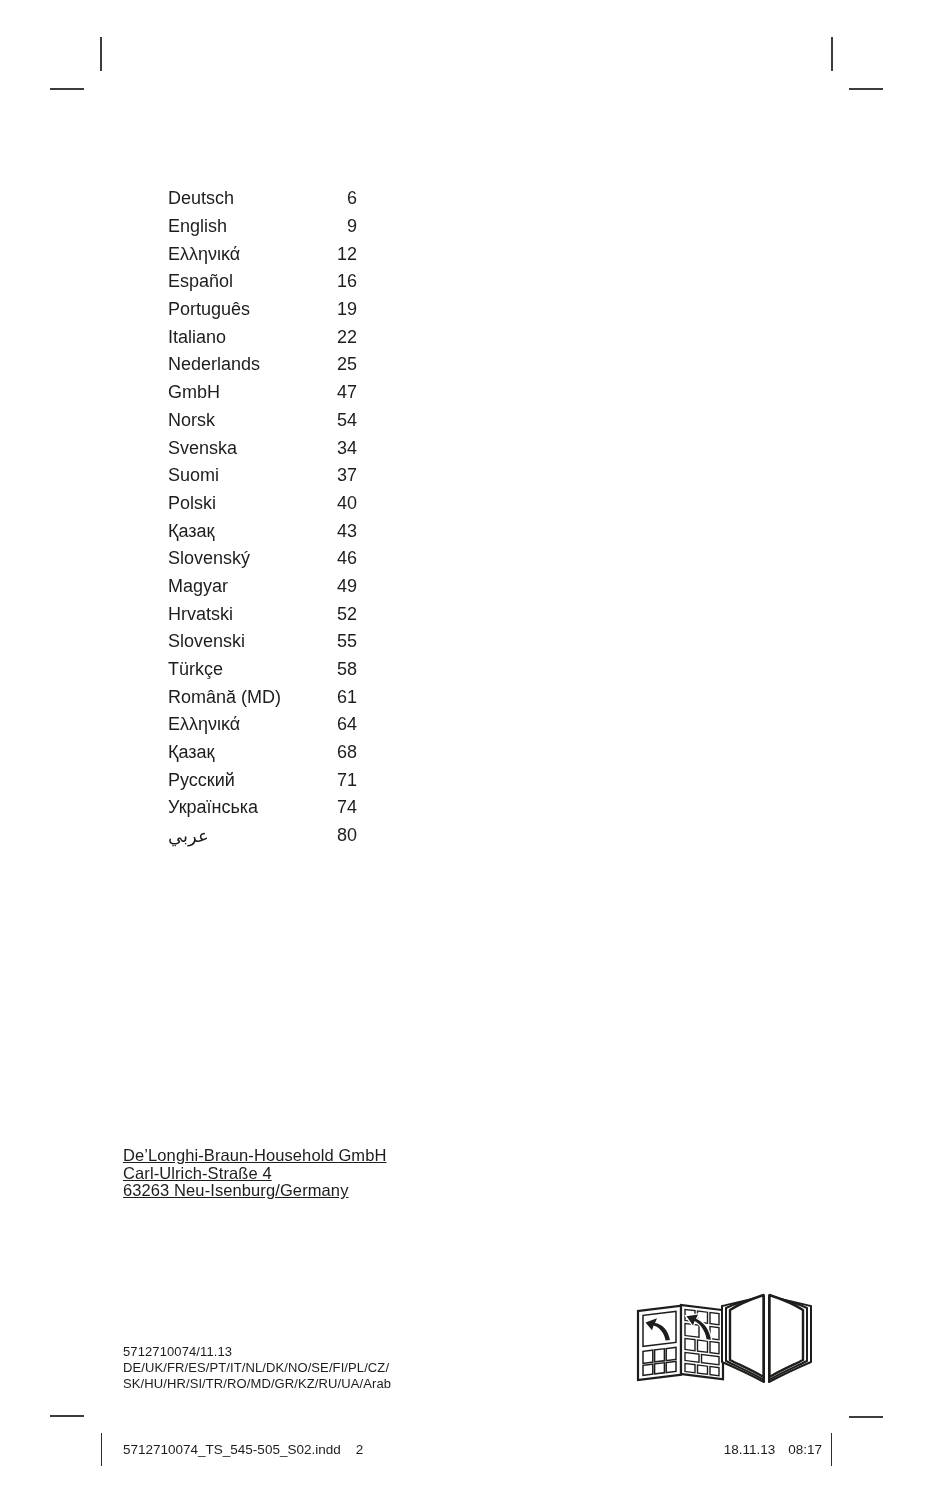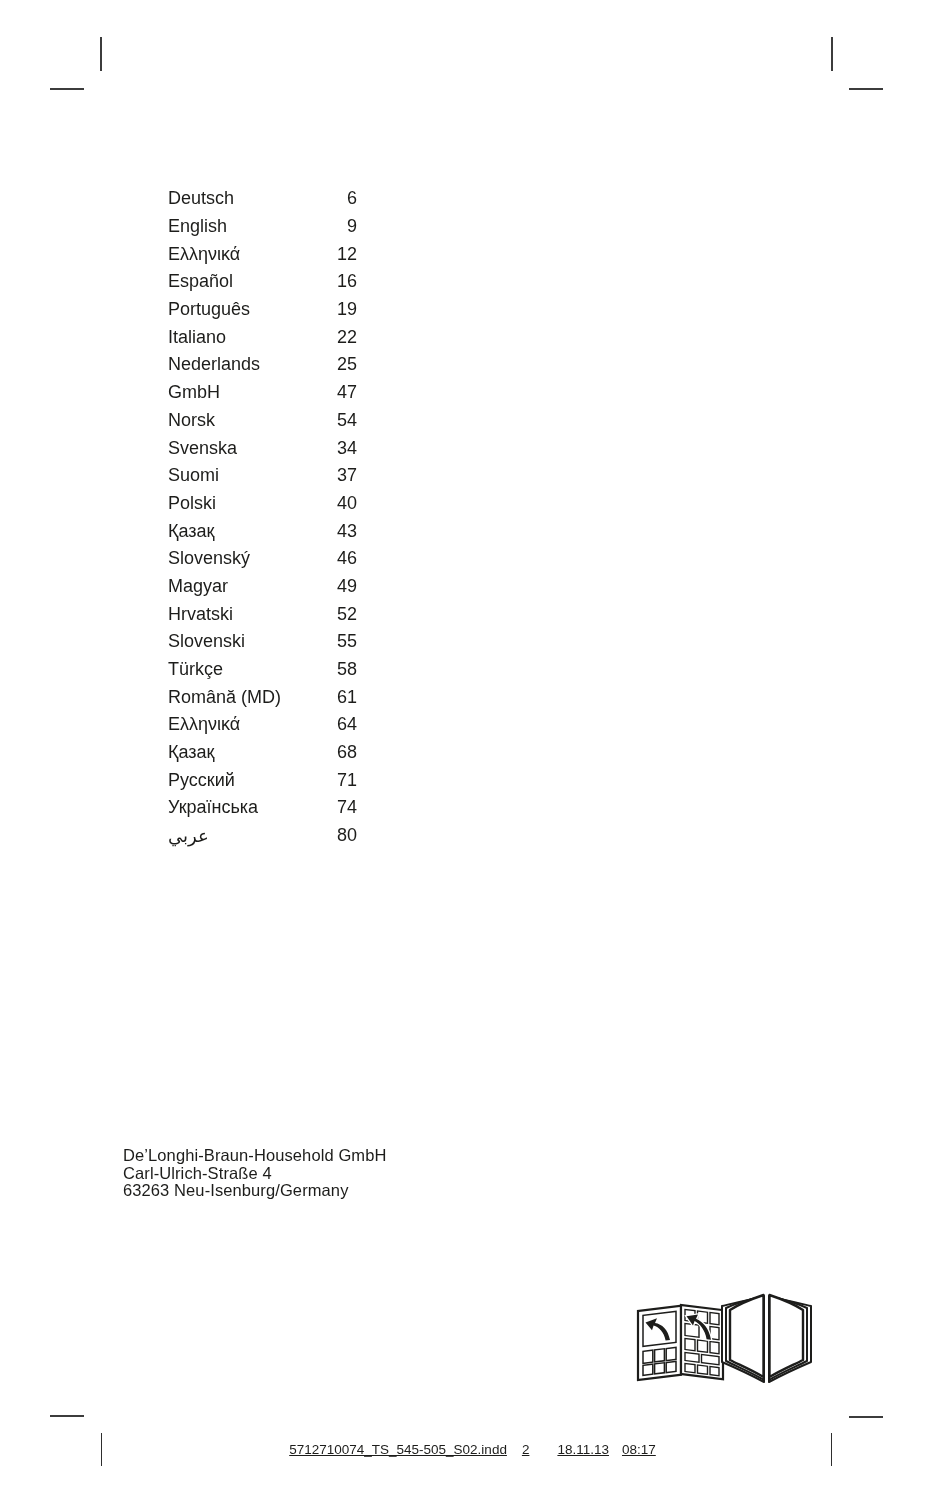--- a/index.html
+++ b/index.html
@@ -12,32 +12,32 @@
   
   .mark{position:absolute;background:#3c3c3c;}
   .mark.v{width:1.5px;height:34px;}
   .mark.h{width:34px;height:1.5px;}
   
   .toc{position:absolute;left:124px;top:185px;width:189px;margin-left:44px;}
   .toc-row{display:flex;justify-content:space-between;align-items:center;height:27.7px;font-size:18px;}
   .toc-row .pg{font-variant-numeric:tabular-nums;}
   
   .address{position:absolute;left:123px;top:1147px;font-size:16.5px;line-height:17.6px;letter-spacing:.1px;}
-  .address span{display:block;}
+  .address span{display:block;text-decoration:underline;}
   
   .imprint{position:absolute;left:123px;top:1344px;font-size:13px;line-height:15.8px;letter-spacing:.1px;}
   .imprint span{display:block;}
   
   .book-icon{position:absolute;left:634px;top:1284px;width:180px;height:100px;}
   
   .footer{
     position:absolute;left:101px;top:1433px;width:731px;height:33px;box-sizing:border-box;
     border-left:1.6px solid #2e2e2e;border-right:1.6px solid #2e2e2e;
-    display:flex;align-items:center;justify-content:center;
-    font-size:13.5px;padding-left:21px;padding-right:9px;text-decoration:underline;
+    display:flex;align-items:center;justify-content:space-between;
+    font-size:13.5px;padding-left:21px;padding-right:9px;
   }
   .fn-group{display:flex;gap:15px;}
   .dt-group{display:flex;gap:13px;margin-left:28px;}
 </style>
 </head>
 <body>
 
 <div class="sheet">
 
   <div class="mark v" style="left:100px;top:37px;"></div>
@@ -169,20 +169,25 @@
         <span class="pg">80</span>
       </div>
     </div>
 
   <div class="address">
     <span>De’Longhi-Braun-Household GmbH</span>
     <span>Carl-Ulrich-Straße 4</span>
     <span>63263 Neu-Isenburg/Germany</span>
   </div>
 
+  <div class="imprint">
+    <span>5712710074/11.13</span>
+    <span>DE/UK/FR/ES/PT/IT/NL/DK/NO/SE/FI/PL/CZ/</span>
+    <span>SK/HU/HR/SI/TR/RO/MD/GR/KZ/RU/UA/Arab</span>
+  </div>
 
   <svg class="book-icon" viewBox="0 0 180 100" aria-hidden="true">
 
     <g transform="translate(4,27) skewY(-7)" stroke="#1d1d1b" fill="#ffffff">
       <rect x="0" y="0" width="43" height="69" stroke-width="2.2"></rect>
       <rect x="5" y="5" width="33" height="31" stroke-width="1.5" fill="none"></rect>
       <rect x="5" y="41" width="9.8" height="12" stroke-width="1.5" fill="none"></rect>
       <rect x="16.6" y="41" width="9.8" height="12" stroke-width="1.5" fill="none"></rect>
       <rect x="28.2" y="41" width="9.8" height="12" stroke-width="1.5" fill="none"></rect>
       <rect x="5" y="55" width="9.8" height="10" stroke-width="1.5" fill="none"></rect>

